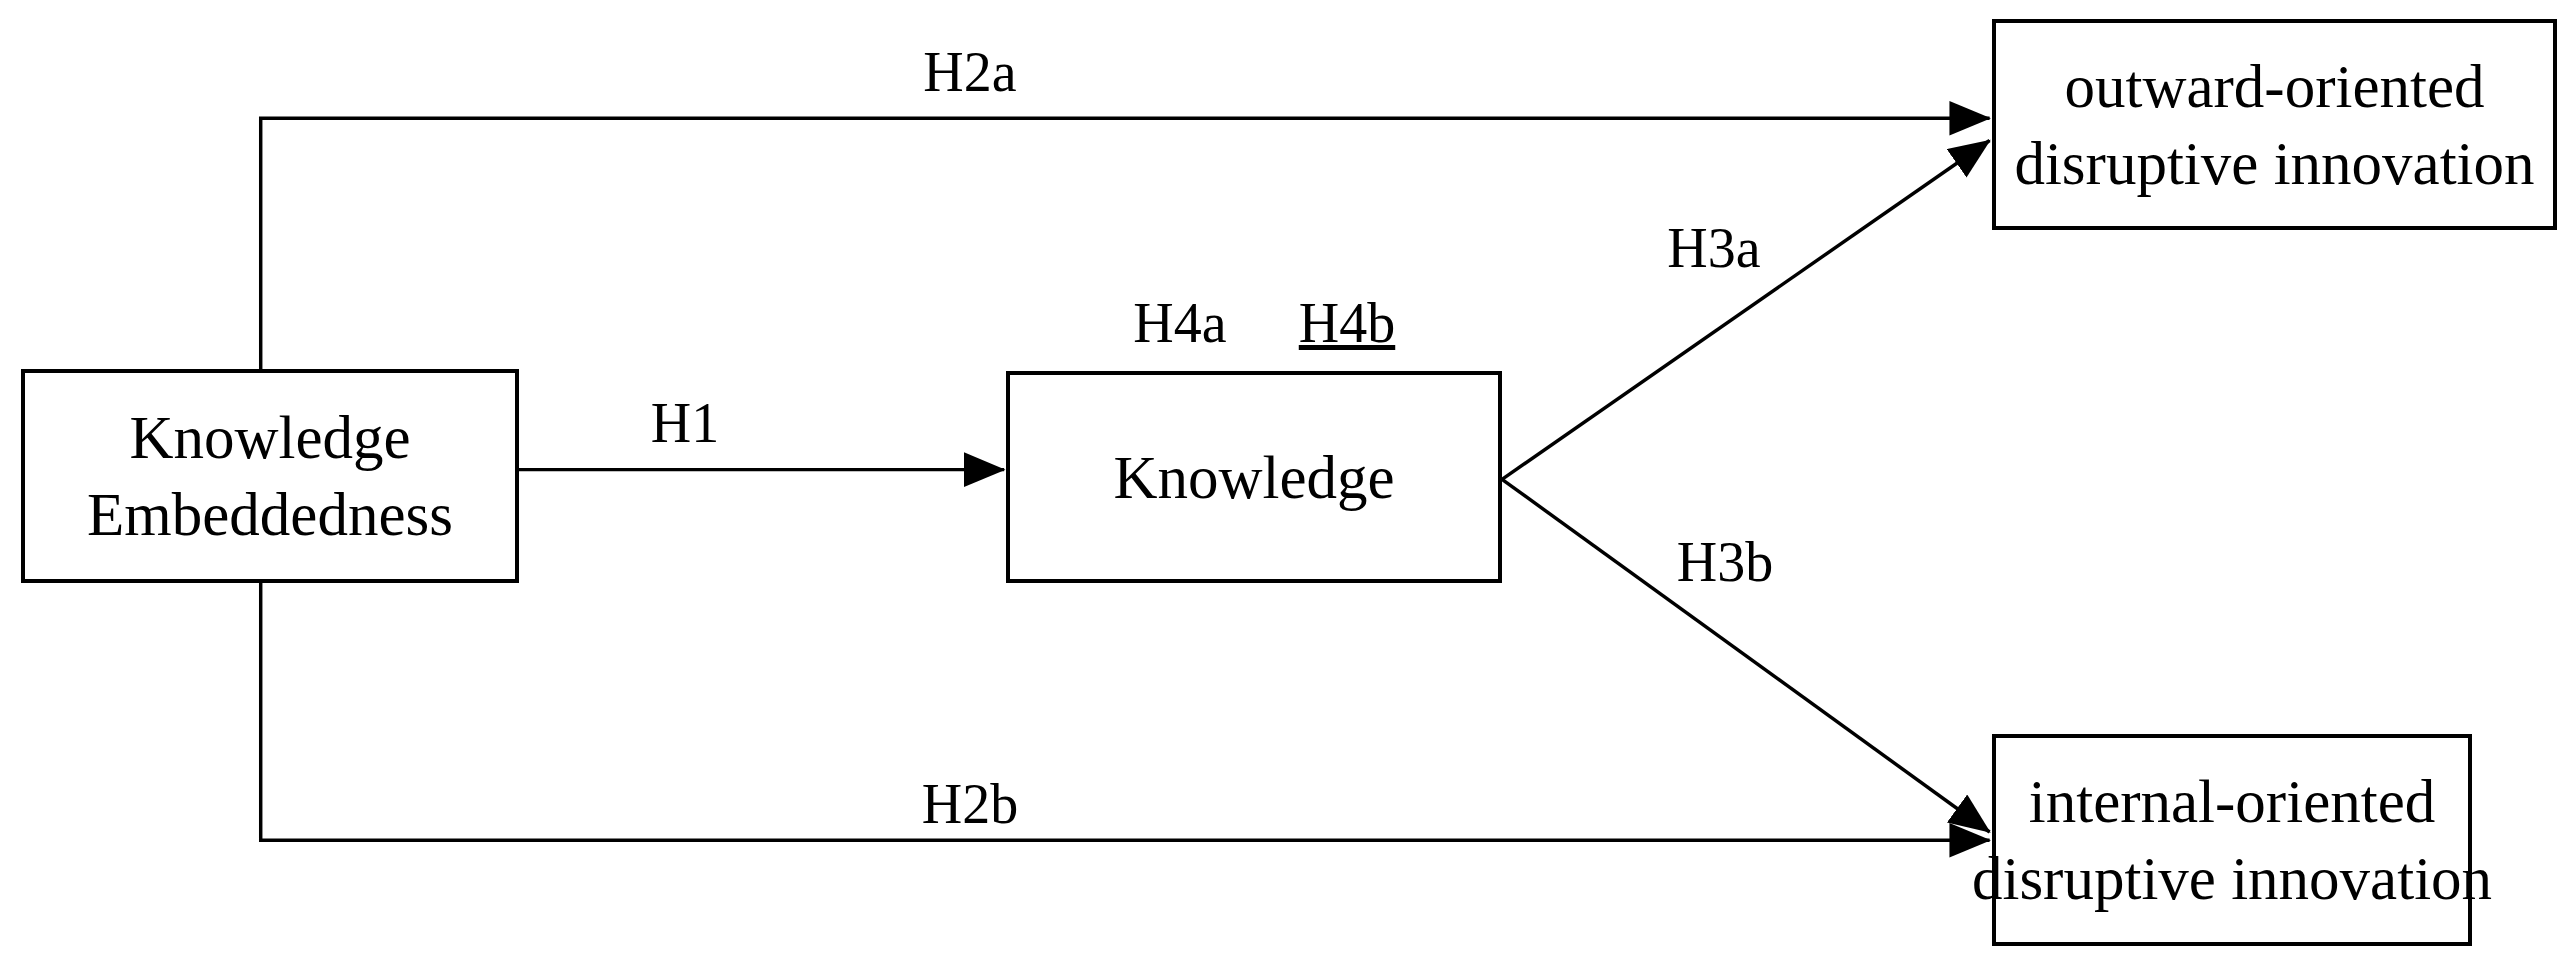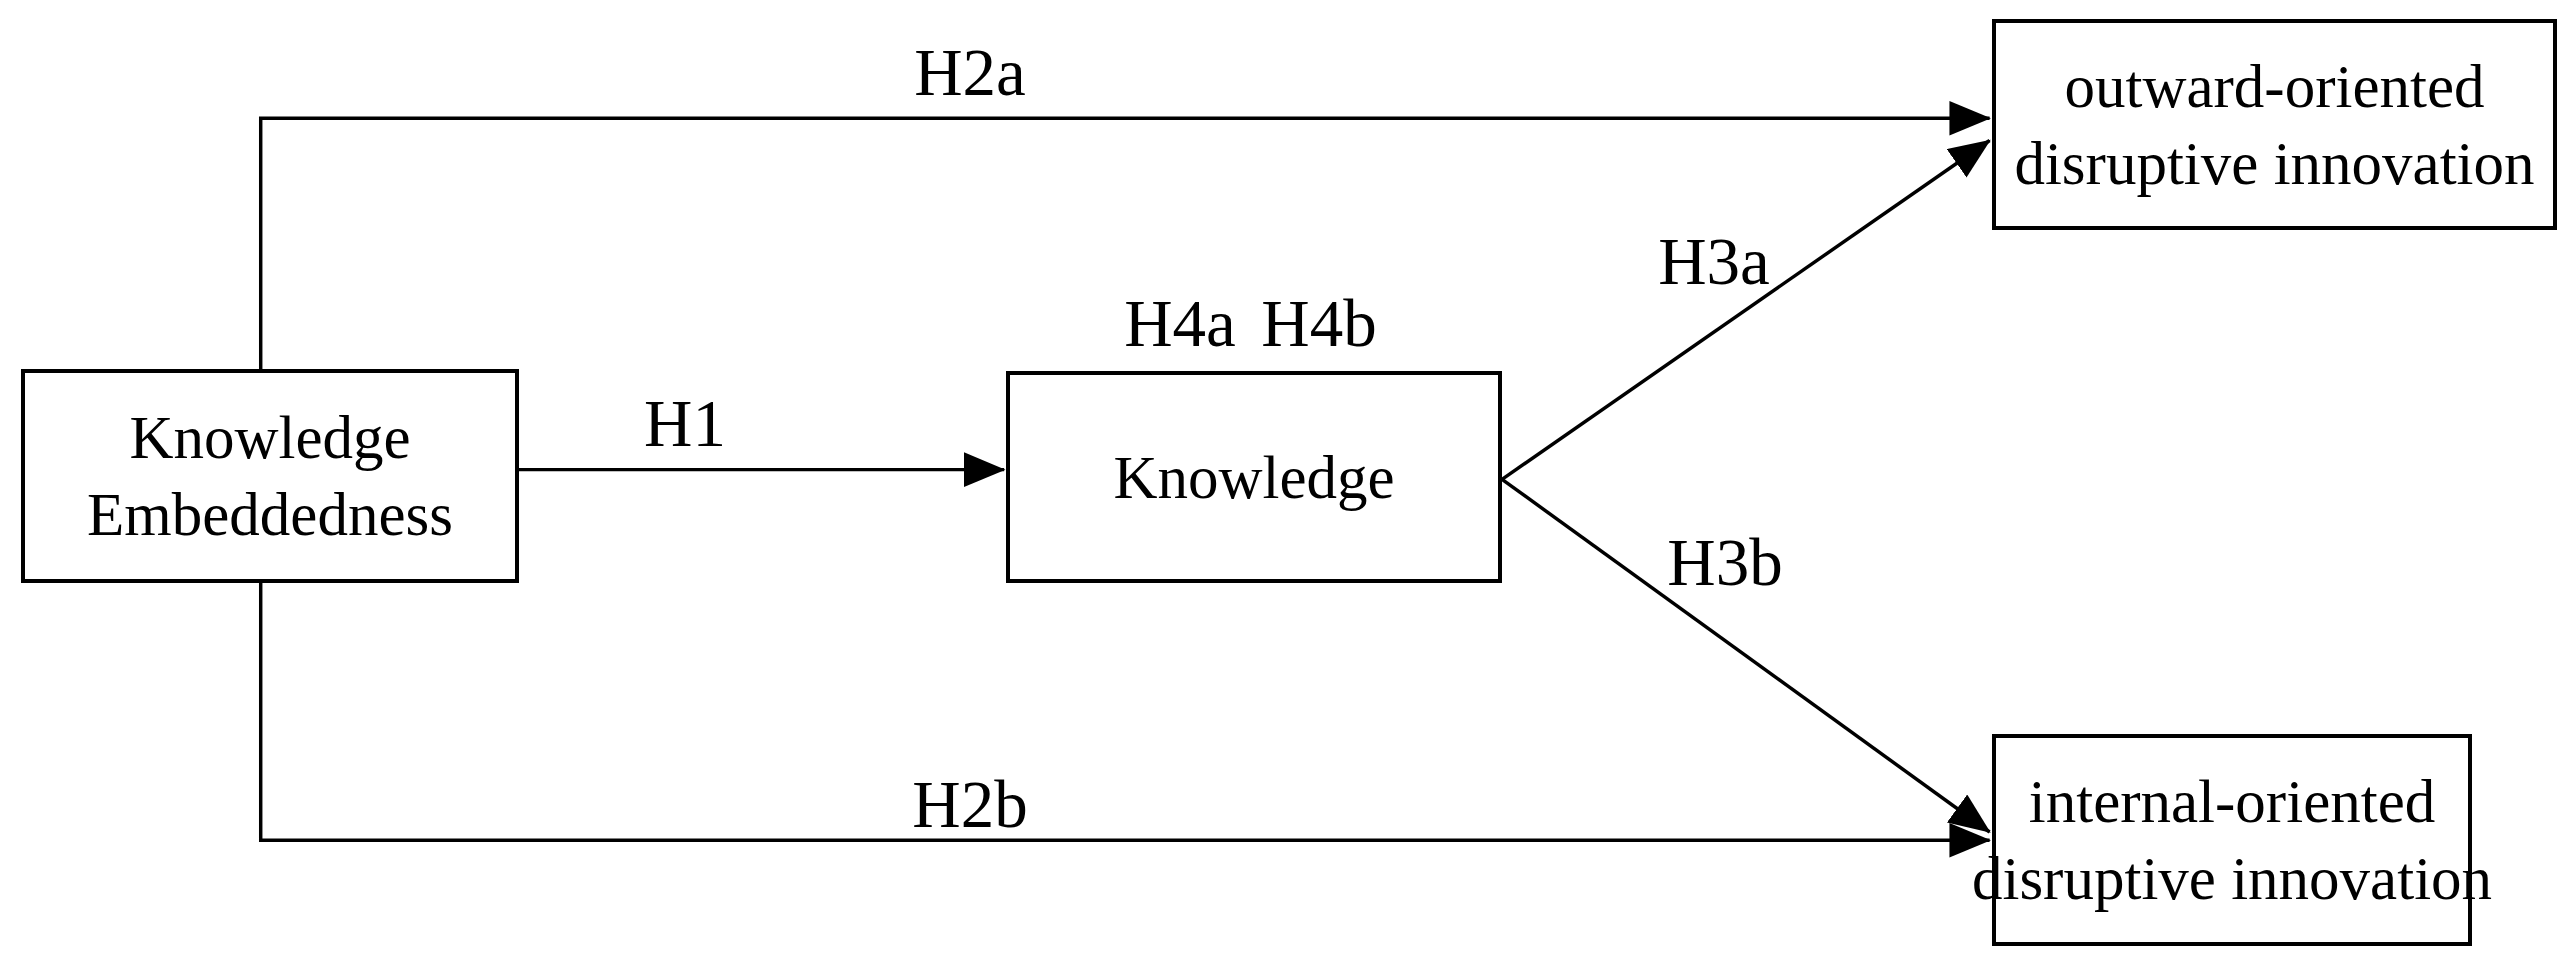--- a/index.html
+++ b/index.html
@@ -45,21 +45,21 @@
     align-items:center;
     justify-content:center;
     text-align:center;
     font-size:61px;
     line-height:77px;
     white-space:nowrap;
   }
   .lbl{
     position:absolute;
     transform:translate(-50%,-50%);
-    font-size:67px;
+    font-size:56px;
     line-height:1;
     white-space:nowrap;
   }
 </style>
 </head>
 <body>
 
 <div class="canvas">
 
   <svg class="connector-layer" viewBox="0 0 3725 1401" xmlns="http://www.w3.org/2000/svg">
@@ -98,22 +98,22 @@
     <span>internal-oriented</span>
     <span>disruptive innovation</span>
   </div>
 
   <div class="lbl" style="left:685px; top:423px;">H1</div>
 
   <div class="lbl" style="left:970px; top:72px;">H2a</div>
 
   <div class="lbl" style="left:970px; top:804px;">H2b</div>
 
-  <div class="lbl" style="left:1714px; top:261px;">H3a</div>
+  <div class="lbl" style="left:1714px; top:248px;">H3a</div>
 
   <div class="lbl" style="left:1725px; top:562px;font-family:Liberation Serif, serif;">H3b</div>
 
   <div class="lbl" style="left:1180px; top:323px;">H4a</div>
 
-  <div class="lbl" style="left:1319px; top:323px;">H4b</div>
+  <div class="lbl" style="left:1347px; top:323px;text-decoration:underline;">H4b</div>
 
 </div>
 
 
 </body></html>

